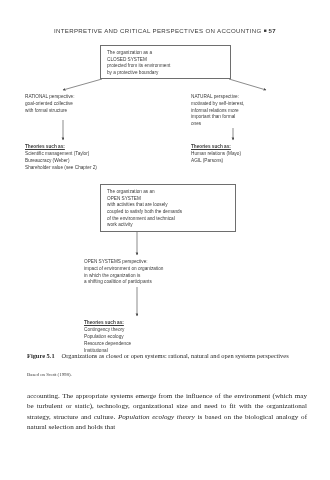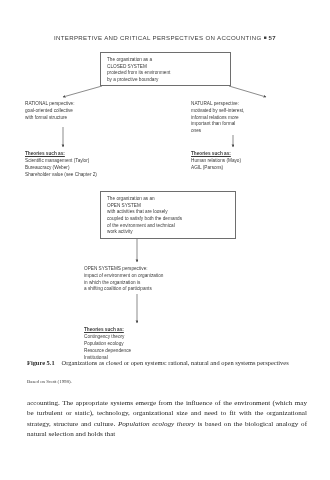--- a/index.html
+++ b/index.html
@@ -15,21 +15,20 @@
     overflow: hidden;
     position: relative;
   }
 
   .page {
     position: relative;
     width: 330px;
     height: 400px;
     box-sizing: border-box;
     padding: 0;
-    margin-top: 7px;
   }
 
   
   .running-head {
     position: absolute;
     top: 27px;
     left: 0;
     width: 330px;
     text-align: center;
     font-family: "Liberation Sans", sans-serif;

